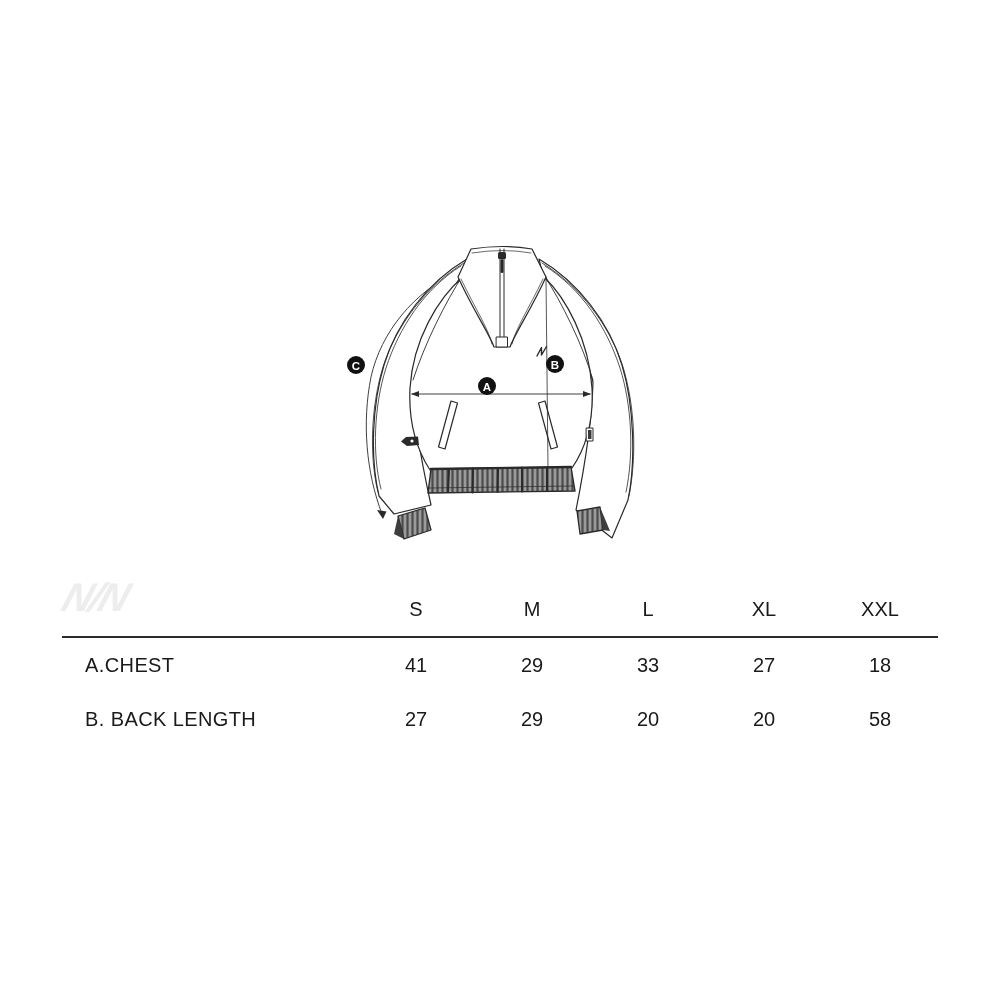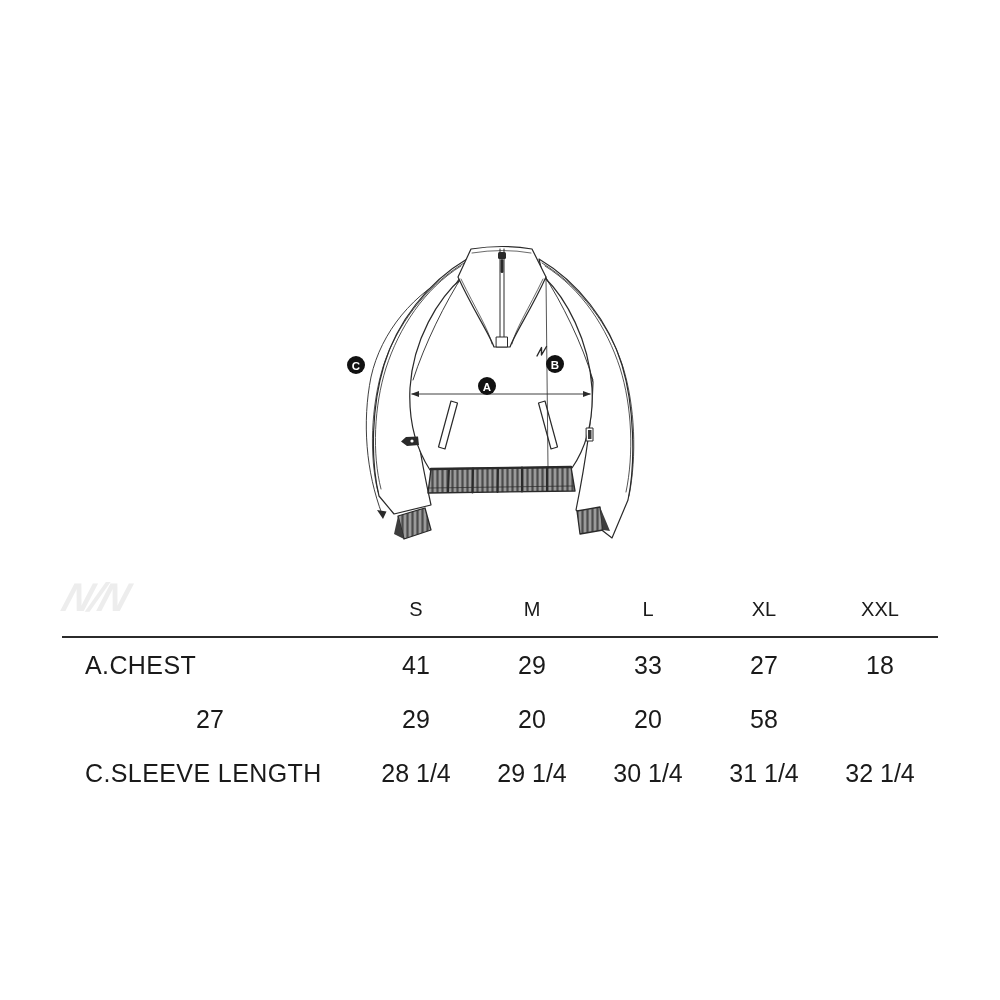--- a/index.html
+++ b/index.html
@@ -16,21 +16,21 @@
     user-select:none;
   }
   
   .diagram{position:absolute;left:340px;top:215px;width:330px;height:360px;}
   
   .size-chart{position:absolute;left:62px;top:582px;width:876px;}
   .grid-row{
     display:grid;grid-template-columns:296px repeat(5,1fr);
     height:54px;align-items:center;
   }
-  .cell{font-size:25px;text-align:center;white-space:nowrap;}
+  .cell{font-size:20px;text-align:center;white-space:nowrap;}
   .cell.label{text-align:left;padding-left:23px;letter-spacing:0.4px;}
   .cell.head{font-size:20px;}
   .rule{border-top:2px solid #2b2b2b;height:0;}
 </style>
 </head>
 <body>
 
 <div class="brand-logo">N/N</div>
 
 <svg class="diagram" viewBox="340 215 330 360" xmlns="http://www.w3.org/2000/svg">
@@ -123,28 +123,21 @@
   <div class="grid-row">
     <div class="cell label">A.CHEST</div>
     <div class="cell">41</div>
     <div class="cell">29</div>
     <div class="cell">33</div>
     <div class="cell">27</div>
     <div class="cell">18</div>
   </div>
 
   <div class="grid-row">
+    <div class="cell label">B. BACK LENGTH</div>
     <div class="cell">27</div>
     <div class="cell">29</div>
     <div class="cell">20</div>
     <div class="cell">20</div>
     <div class="cell">58</div>
   </div>
 
-  <div class="grid-row">
-    <div class="cell label">C.SLEEVE LENGTH</div>
-    <div class="cell">28 1/4</div>
-    <div class="cell">29 1/4</div>
-    <div class="cell">30 1/4</div>
-    <div class="cell">31 1/4</div>
-    <div class="cell">32 1/4</div>
-  </div>
 </div>
 
 </body></html>

